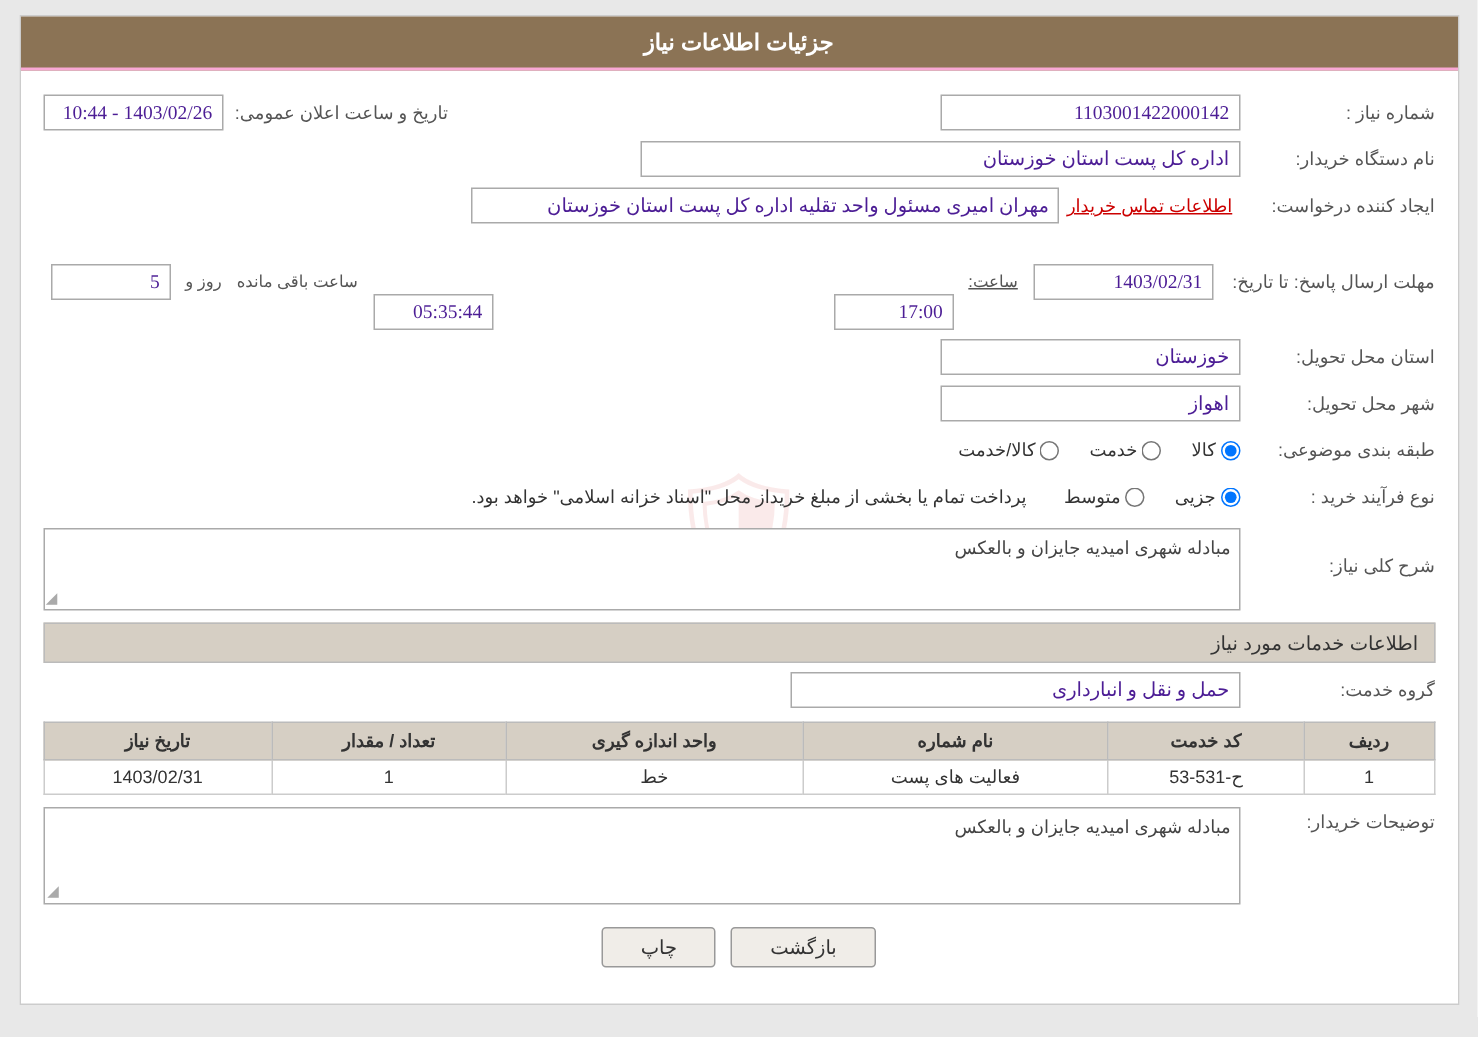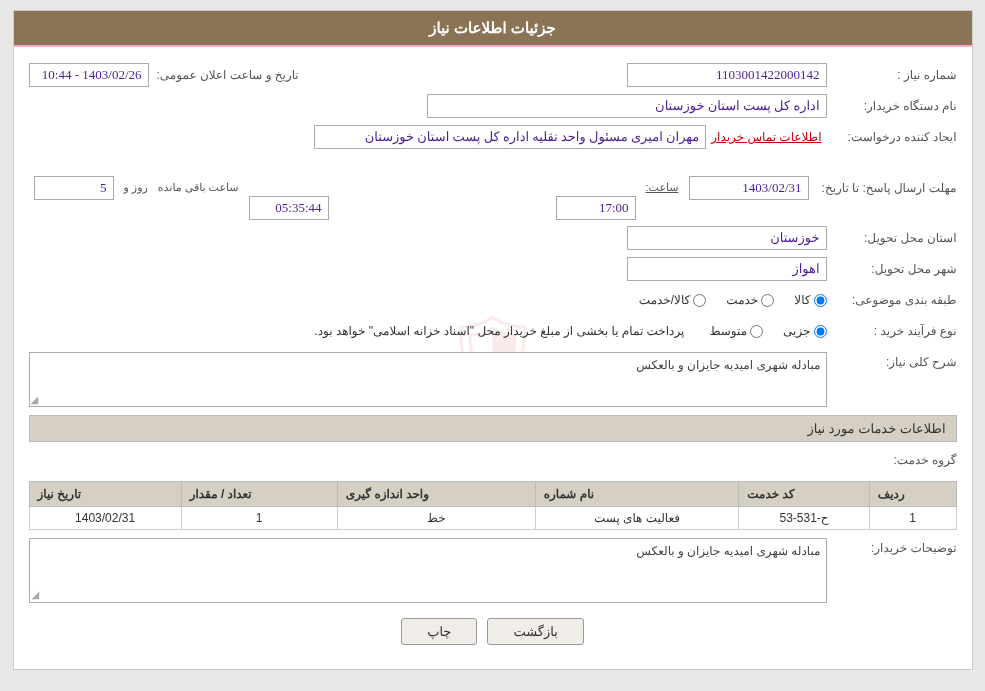--- a/index.html
+++ b/index.html
@@ -117,21 +117,21 @@
     }
     table.data-table {
       width: 100%;
       border-collapse: collapse;
       font-size: 12px;
     }
     table.data-table th {
       background: #d6cfc4;
       border: 1px solid #bbb;
       padding: 5px 8px;
-      text-align: left;
+      text-align: center;
       color: #333;
       font-weight: bold;
     }
     table.data-table td {
       border: 1px solid #ccc;
       padding: 4px 8px;
       text-align: center;
       color: #333;
     }
     table.data-table tr:nth-child(even) td {
@@ -287,31 +287,32 @@
           </div>
           <div class="radio-item">
             <label>جزیی</label>
             <input type="radio" name="process" checked="" style="">
           </div>
         </div>
         <span class="process-note" style="margin-right:15px;">پرداخت تمام یا بخشی از مبلغ خریداز محل "اسناد خزانه اسلامی" خواهد بود.</span>
       </div>
 
       <div class="form-row" style="align-items:flex-start; margin-top:8px;">
-        <span class="label" style="padding-top:3px;">شرح کلی نیاز:</span>
+        <span class="label" style="padding-top:3px;margin-top:15px;">شرح کلی نیاز:</span>
         <div style="flex:1; position:relative;">
           <div style="border:1px solid #aaa; background:#fff; min-height:55px; padding:5px; font-size:12px; color:#444; direction:rtl; text-align:right;">مبادله شهری امیدیه جایزان و بالعکس</div>
           <span style="position:absolute;bottom:2px;left:2px;color:#aaa;font-size:10px;">◢</span>
         </div>
       </div>
 
       <div class="section-title">اطلاعات خدمات مورد نیاز</div>
 
       <div class="form-row">
         <span class="label">گروه خدمت:</span>
+        <div class="field-box" style="width:300px;">حمل و نقل و انبارداری</div>
       </div>
 
       <div class="table-section">
         <table class="data-table">
           <thead>
             <tr>
               <th>ردیف</th>
               <th>کد خدمت</th>
               <th>نام شماره</th>
               <th>واحد اندازه گیری</th>

